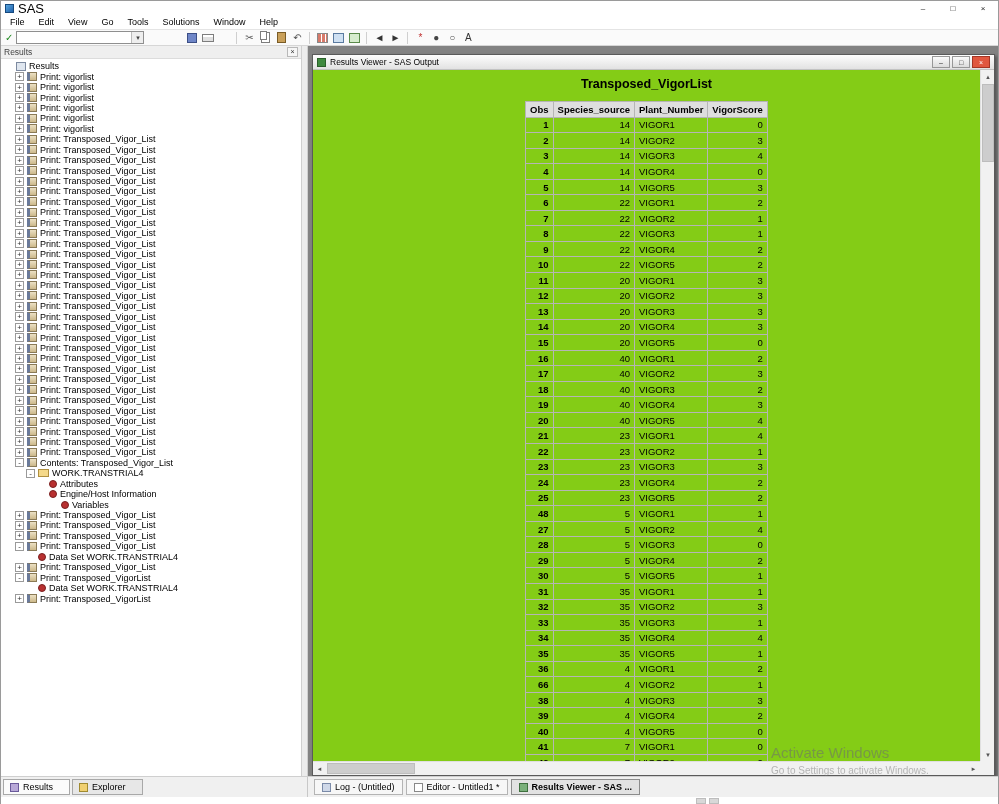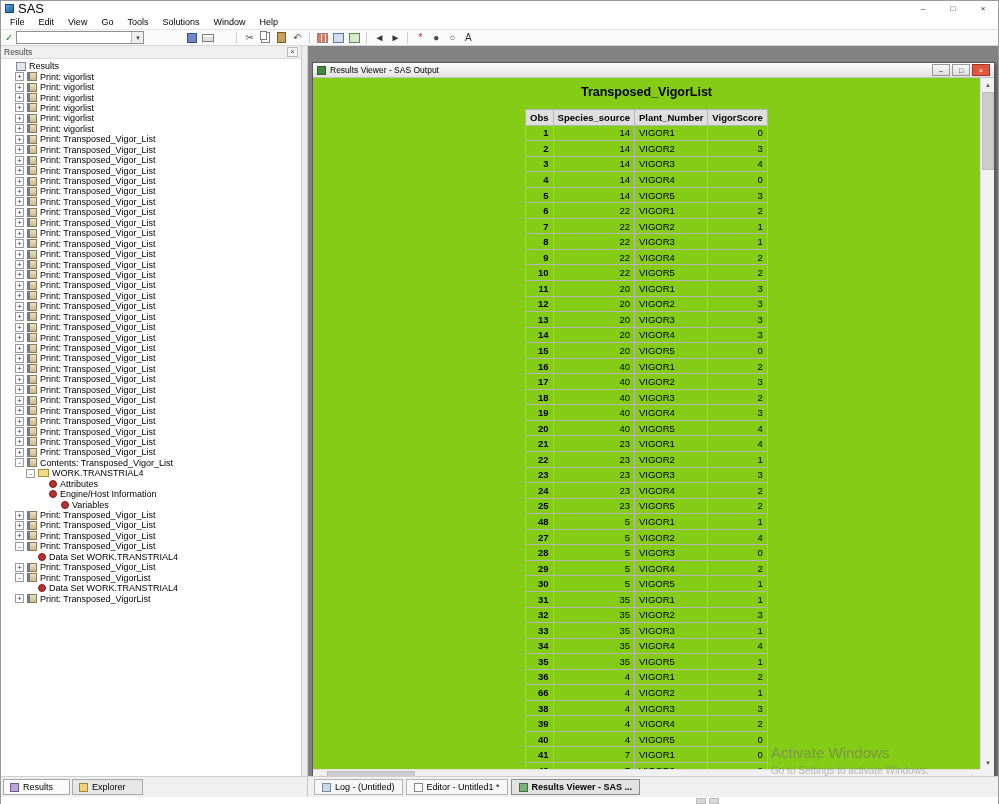--- a/index.html
+++ b/index.html
@@ -51,21 +51,21 @@
   .t-icon.folder { width:11px; height:8px; background:#f5d98a; border:1px solid #b09040; }
   .t-icon.red { width:8px; height:8px; border-radius:50%; background:#b83030; border:1px solid #7a1f1f; }
   .t-icon.root { width:10px; height:9px; background:#dfe6ef; border:1px solid #7d8aa0; }
   .tree-label { font-size:9px; }
 
   .divider { width:6px; flex:none; background:#ececec; border-right:1px solid #cfcfcf; }
 
   .workspace { flex:1; background:#828282; position:relative; overflow:hidden; }
 
   
-  .viewer { position:absolute; left:4px; top:16px; width:683px; height:722px; border:1px solid #5a5a5a; background:#fff; display:flex; flex-direction:column; box-shadow:2px 2px 3px rgba(0,0,0,.35); }
+  .viewer { position:absolute; left:4px; top:8px; width:683px; height:722px; border:1px solid #5a5a5a; background:#fff; display:flex; flex-direction:column; box-shadow:2px 2px 3px rgba(0,0,0,.35); }
   .viewer-titlebar { height:15px; flex:none; background:linear-gradient(#fdfdfd,#e2e2e2); border-bottom:1px solid #c2c2c2; display:flex; align-items:center; padding:0 2px; }
   .viewer-title-icon { width:9px; height:9px; background:#3f8a3f; border:1px solid #2a5f2a; margin:0 4px 0 2px; flex:none; }
   .viewer-title-text { font-size:8.5px; }
   .viewer-controls { margin-left:auto; display:flex; gap:2px; padding-right:2px; }
   .v-btn { width:18px; height:12px; border:1px solid #979797; background:linear-gradient(#fafafa,#dcdcdc); font-size:7px; display:flex; align-items:center; justify-content:center; color:#222; }
   .v-btn.close { background:#e0573f; border-color:#a53524; color:#fff; }
 
   .viewer-body { flex:1; position:relative; }
   .viewer-content { position:absolute; left:0; top:0; right:14px; bottom:14px; background:#84cc16; overflow:hidden; }
   .report-title { text-align:center; font-weight:bold; font-size:12.5px; margin-top:7px; }

